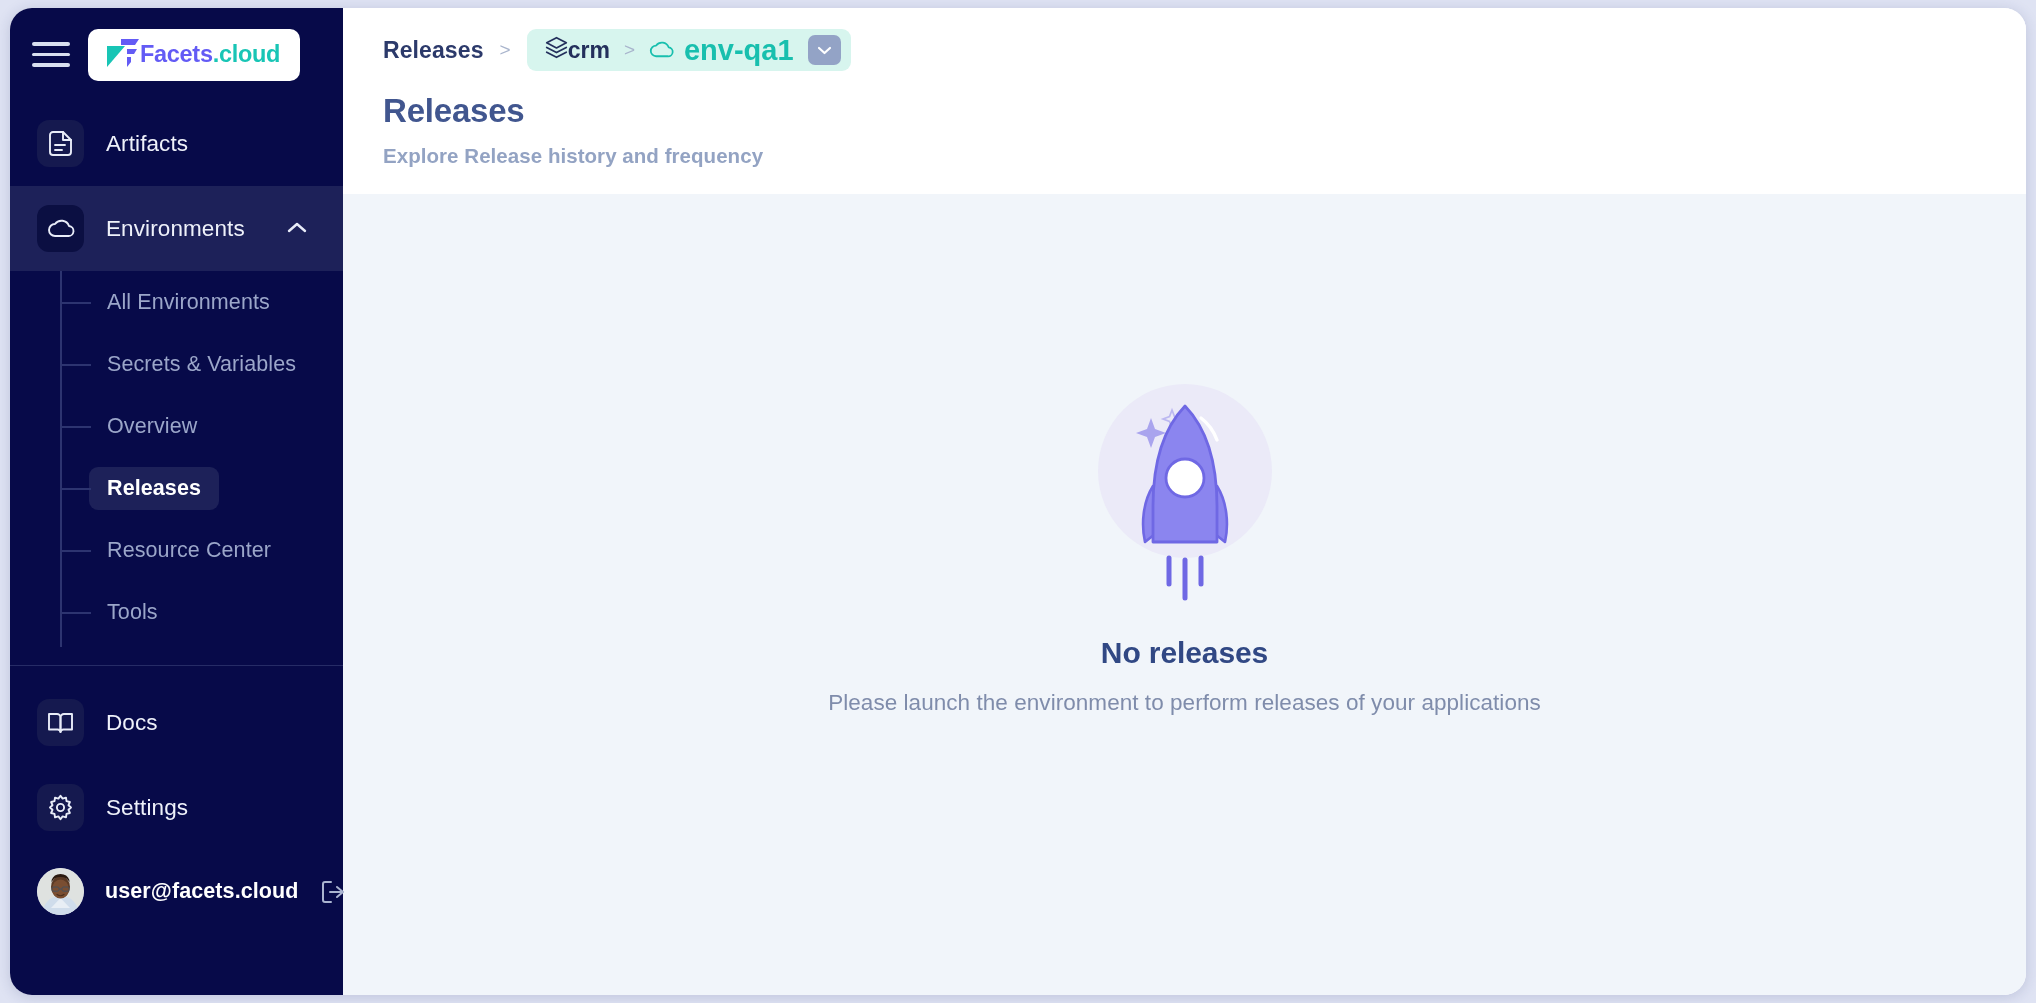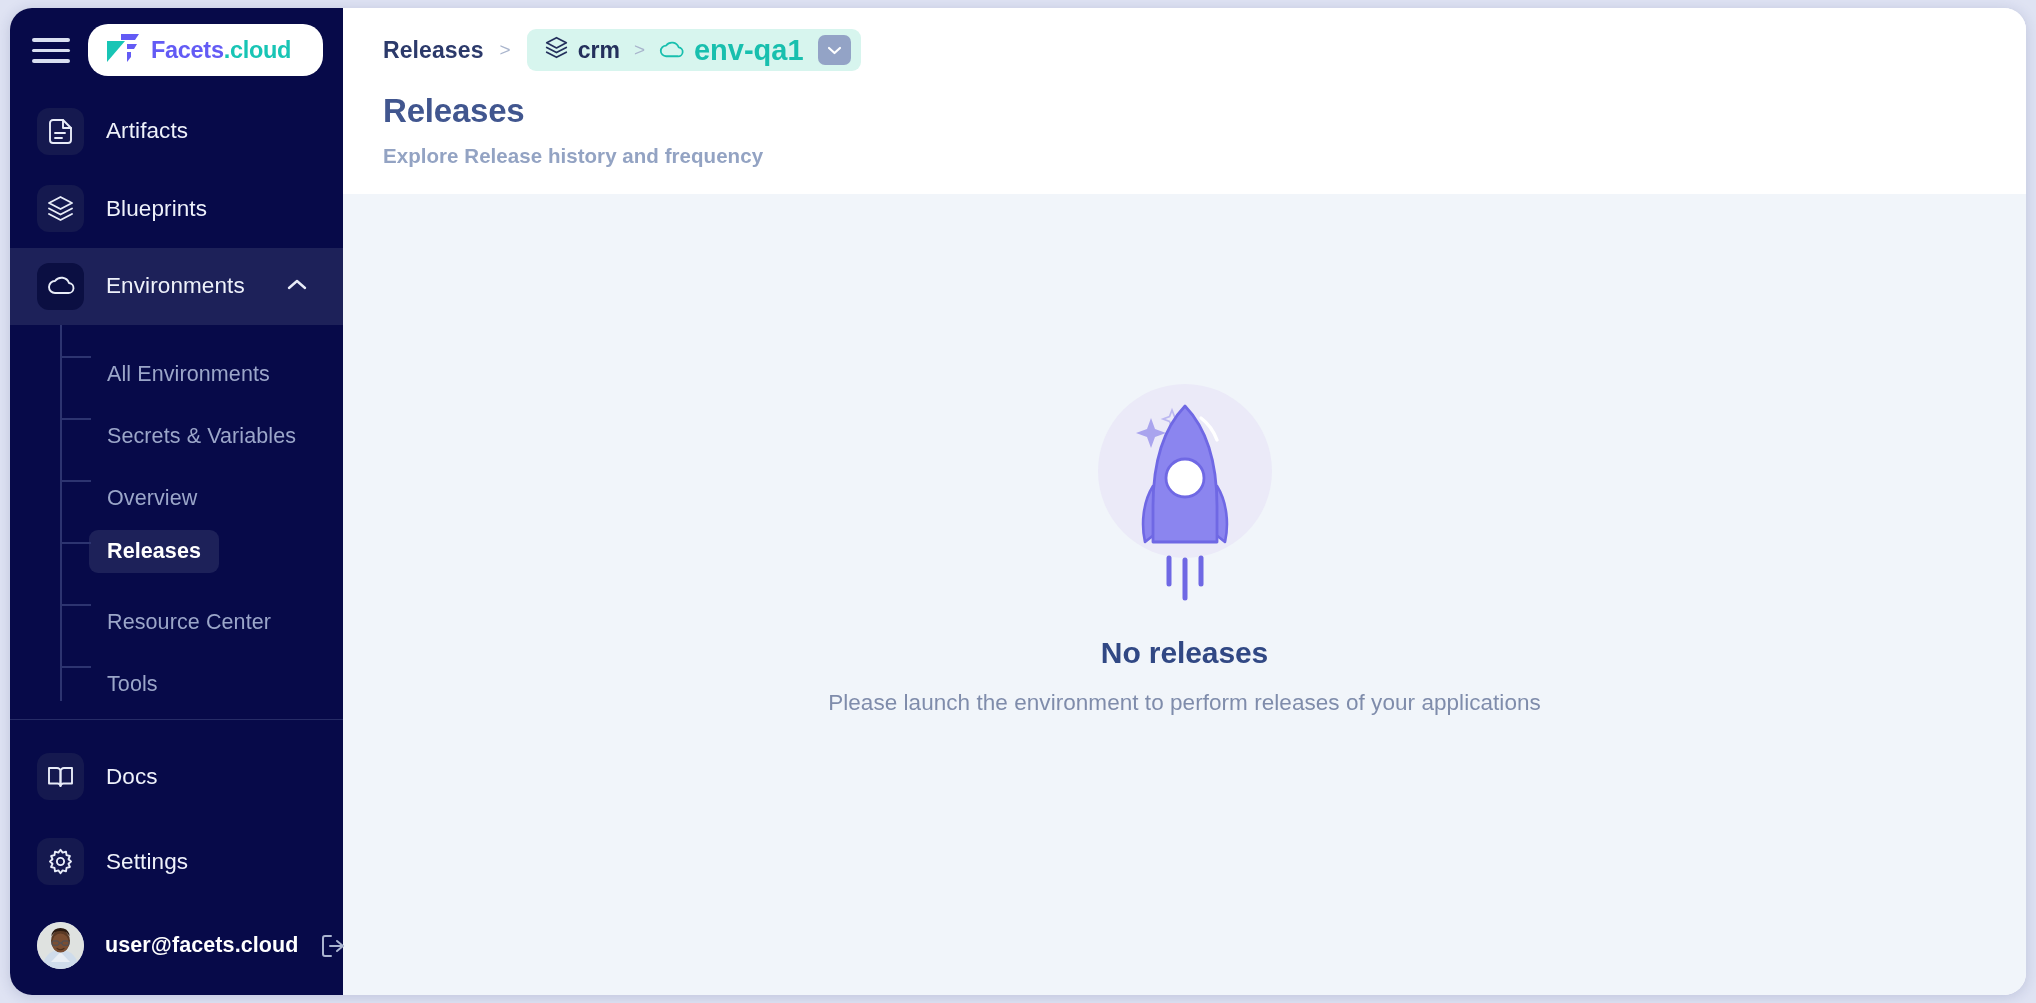--- a/index.html
+++ b/index.html
@@ -55,26 +55,25 @@
   .hamburger span {
     display: block;
     height: 3.5px;
     width: 38px;
     background: #d9dff0;
     border-radius: 2px;
   }
 
   .logo-pill {
     background: #ffffff;
-    border-radius: 20px;
+    border-radius: 10px;
     height: 52px;
-    padding: 0 32px 0 18px;
-    display: flex;
-    align-items: center;
-    gap: 11px;
+    padding: 0 20px 0 18px;
+    display: flex;
+    align-items: center;
     cursor: pointer;
   }
   .logo-text {
     font-size: 23.5px;
     font-weight: bold;
     letter-spacing: -0.3px;
     white-space: nowrap;
   }
   .logo-text .p1 { color: #635bf5; }
   .logo-text .p2 { color: #18c5b5; }
@@ -122,21 +121,21 @@
     position: absolute;
     left: 50px;
     top: 0;
     bottom: 12px;
     width: 2px;
     background: #2d3470;
   }
   .sub-row {
     height: 62px;
     display: flex;
-    align-items: flex-end;
+    align-items: center;
     position: relative;
     cursor: pointer;
   }
   .branch {
     position: absolute;
     left: 50px;
     top: 50%;
     width: 31px;
     height: 2px;
     background: #2d3470;
@@ -219,21 +218,21 @@
   .bc-pill {
     display: flex;
     align-items: center;
     gap: 14px;
     background: #d7f5ee;
     border-radius: 9px;
     padding: 7px 10px 7px 18px;
     height: 42px;
   }
   .bc-crm {
-    display: flex; align-items: center; gap: 10px;
+    display: flex; align-items: center; 
     font-size: 23px; font-weight: bold; color: #24305c;
     cursor: pointer;
     justify-content: center;
   }
   .bc-env {
     display: flex; align-items: center; gap: 10px;
     font-size: 29px; font-weight: bold; color: #18bfae;
     cursor: pointer;
   }
   .bc-drop {
@@ -330,30 +329,20 @@
         <svg width="25" height="27" viewBox="0 0 25 27" fill="none" stroke="#e8ecf8" stroke-width="1.9" stroke-linecap="round" stroke-linejoin="round">
           <path d="M15 2 H5 a3 3 0 0 0-3 3 v17 a3 3 0 0 0 3 3 h15 a3 3 0 0 0 3-3 V10 Z"></path>
           <path d="M15 2 V10 H23"></path>
           <path d="M7 15 H17"></path>
             <path d="M7 20 H14"></path>
         </svg>
       </span>
       <span class="nav-label">Artifacts</span>
     </div>
 
-    <div class="nav-row">
-      <span class="nav-icon">
-        <svg width="27" height="27" viewBox="0 0 27 27" fill="none" stroke="#e8ecf8" stroke-width="1.9" stroke-linecap="round" stroke-linejoin="round">
-          <path d="M13.5 2 L25 8 L13.5 14 L2 8 Z"></path>
-          <path d="M2 13.5 L13.5 19.5 L25 13.5"></path>
-          <path d="M2 19 L13.5 25 L25 19"></path>
-        </svg>
-      </span>
-      <span class="nav-label">Blueprints</span>
-    </div>
 
     <div class="nav-row active-section">
       <span class="nav-icon">
         <svg width="28" height="22" viewBox="0 0 28 22" fill="none" stroke="#e8ecf8" stroke-width="1.9" stroke-linecap="round" stroke-linejoin="round">
           <path d="M8 18 A6 6 0 0 1 8 6 A8 8 0 0 1 22 8 A5 5 0 0 1 21 18 Z"></path>
         </svg>
       </span>
       <span class="nav-label">Environments</span>
       <span class="chev-up">
         <svg width="20" height="13" viewBox="0 0 20 13" fill="none" stroke="#e8ecf8" stroke-width="2.4" stroke-linecap="round" stroke-linejoin="round">

